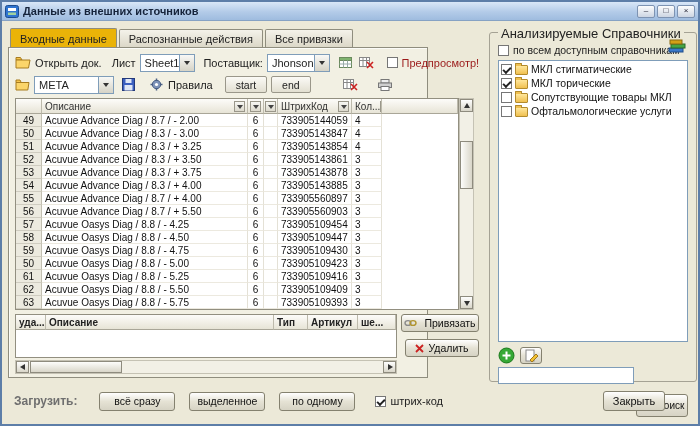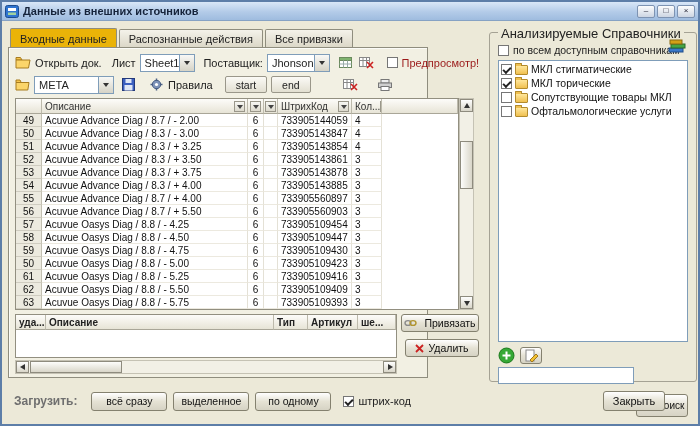--- a/index.html
+++ b/index.html
@@ -95,21 +95,21 @@
   .hscroll .right{margin-left:auto;}
 
   
   .sbtn{display:flex;align-items:center;justify-content:center;gap:4px;
     background:linear-gradient(#ffffff,#e5e2d4 50%,#d6d3c4);border:1px solid #84816f;border-radius:3px;
     font-size:10.5px;font-family:inherit;color:#111;padding:0;}
   #bindBtn{position:absolute;left:392px;top:266px;width:78px;height:18px;gap:7px;}
   #delBtn{position:absolute;left:396px;top:291px;width:74px;height:18px;}
 
   
-  .loadbar{position:absolute;left:12px;top:388px;width:468px;height:22px;display:flex;align-items:center;gap:6px;}
+  .loadbar{position:absolute;left:12px;top:388px;width:468px;height:22px;display:flex;align-items:center;gap:14px;}
   .loadlbl{font-size:12px;font-weight:bold;color:#6f6f6f;margin-right:8px;}
   .lbtn{width:76px;height:19px;}
   .cbrow{display:flex;align-items:center;gap:4px;font-size:11px;color:#222;margin-left:6px;}
 
   
   .cb{width:11px;height:11px;background:#fff;border:1px solid #767676;display:inline-block;position:relative;flex:none;}
   .cb.checked::after{content:"";position:absolute;left:1px;top:2px;width:6px;height:3px;
     border-left:2px solid #222;border-bottom:2px solid #222;transform:rotate(-45deg);}
   .folder{width:13px;height:10px;background:linear-gradient(#ffe79c,#f0c050);border:1px solid #b38b2d;
     border-radius:1px;position:relative;display:inline-block;flex:none;margin-top:2px;}

